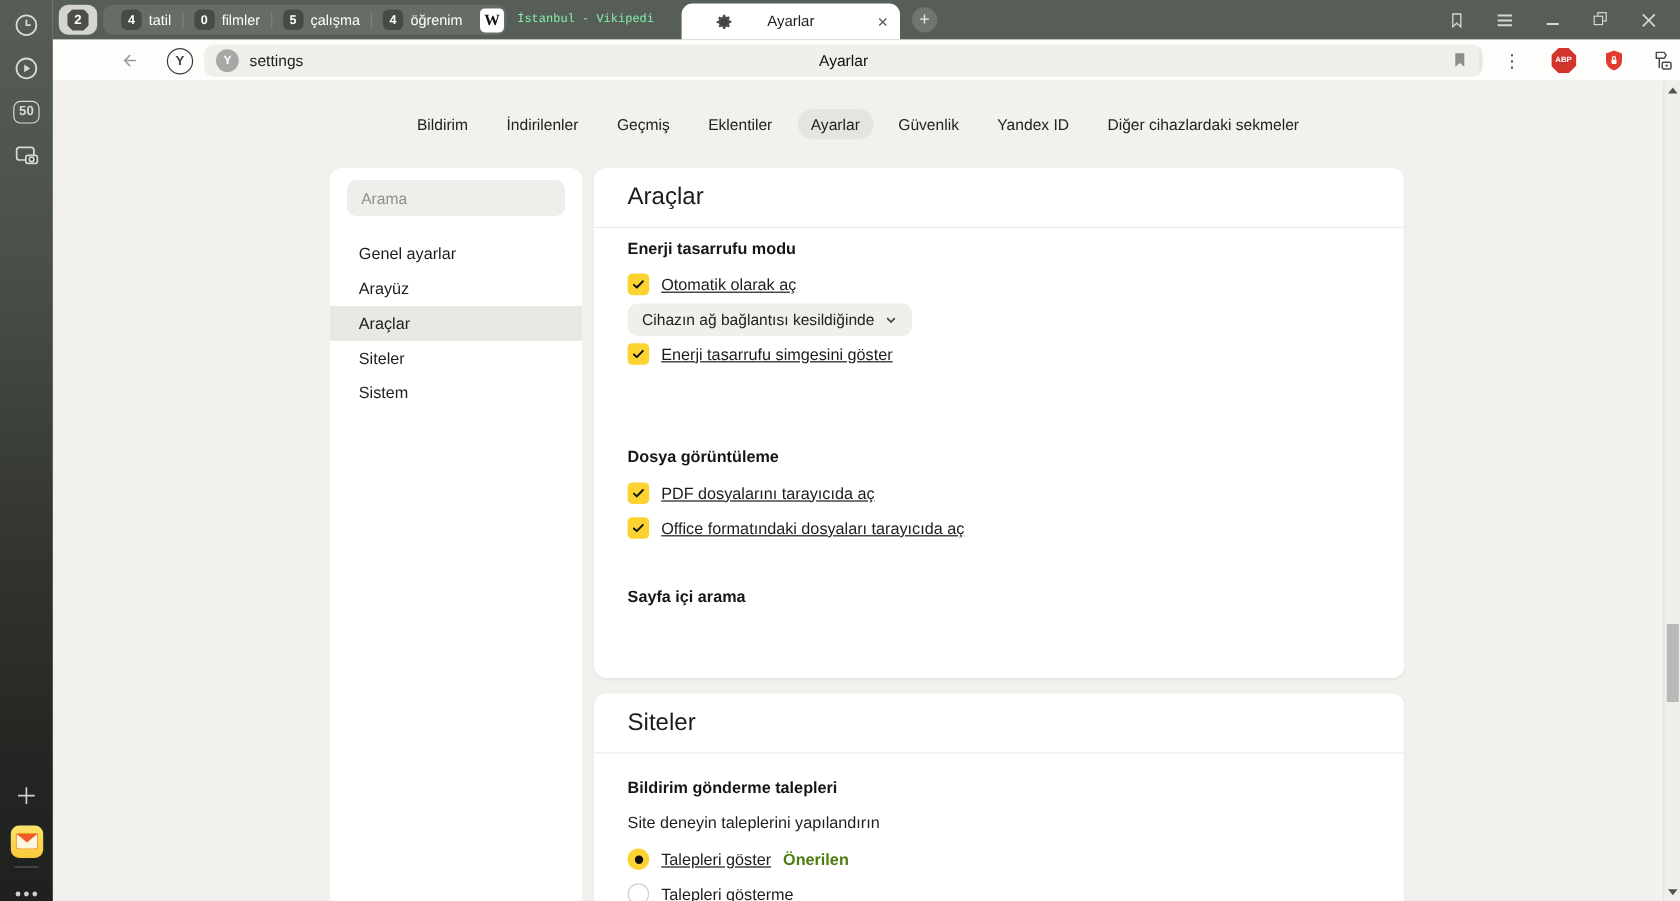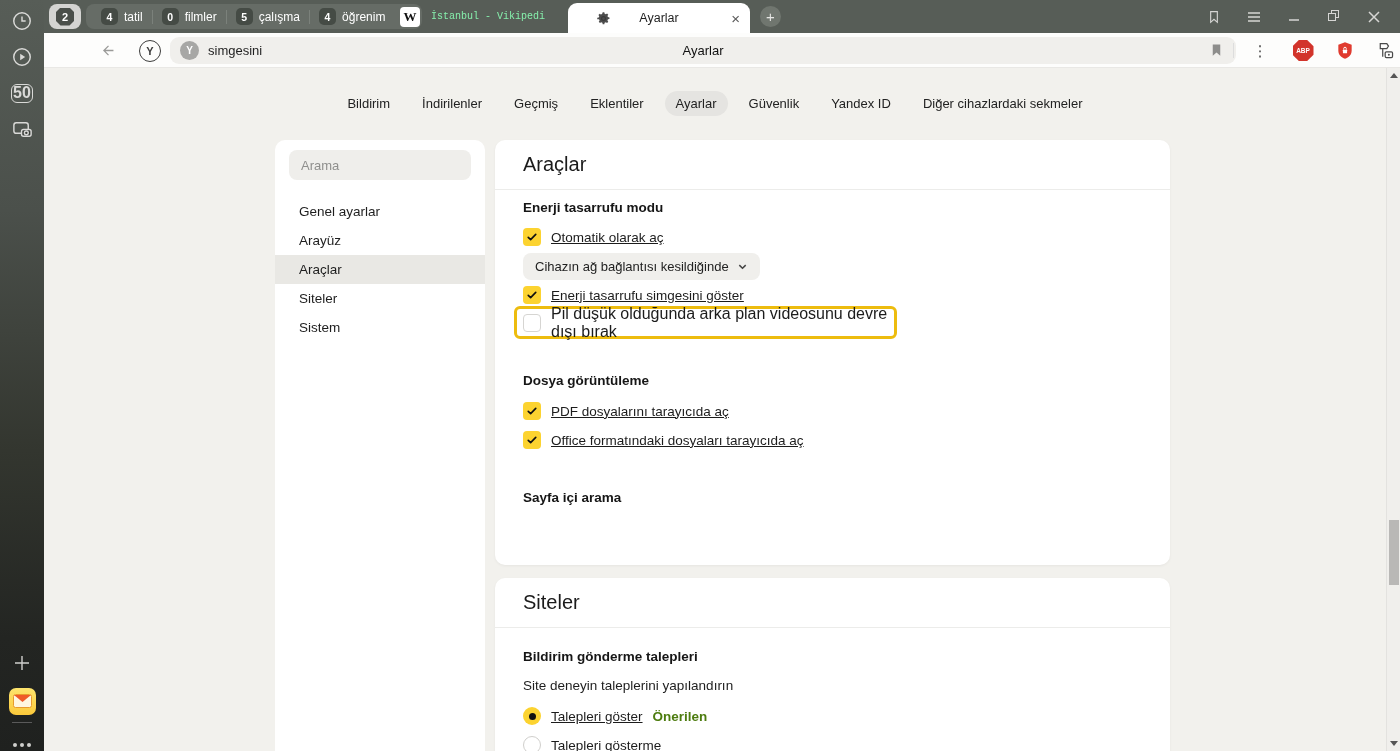--- a/index.html
+++ b/index.html
@@ -4,21 +4,21 @@
 <style>
   * { margin:0; padding:0; box-sizing:border-box; }
   html,body { width:1400px; height:751px; overflow:hidden; }
   body { font-family:"Liberation Sans", sans-serif; color:#1c1c1c; }
   .window { position:relative; width:1400px; height:751px; background:#f2f1ed; overflow:hidden; }
 
   
   .side-strip { position:absolute; left:0; top:0; width:44px; height:751px;
     background:linear-gradient(180deg,#575d57 0%,#4b504b 28%,#33362f 60%,#232522 85%,#1f211f 100%); z-index:5; }
   .side-ic { position:absolute; left:0; width:44px; height:34px; display:flex; align-items:center; justify-content:center; color:#d9d9d7; cursor:pointer; }
-  .badge50 { border:1.6px solid #d9d9d7; border-radius:6px; width:22px; height:19px; font-size:16px; font-weight:bold;
+  .badge50 { border:1.6px solid #d9d9d7; border-radius:6px; width:22px; height:19px; font-size:11px; font-weight:bold;
     display:flex; align-items:center; justify-content:center; color:#d9d9d7; }
   .side-div { position:absolute; left:12px; width:20px; height:1px; background:#5a5a5a; }
   .dots3 { display:flex; gap:3px; }
   .dots3 i { width:4px; height:4px; border-radius:50%; background:#cfcfcd; }
   .mailbox { width:27px; height:27px; border-radius:7px; background:linear-gradient(180deg,#fde46d,#fbc93b); display:flex; align-items:center; justify-content:center; }
 
   
   .tabbar { position:absolute; left:44px; top:0; width:1356px; height:33px; background:#575d57; }
   .grp-active { position:absolute; left:5px; top:4px; width:32px; height:25px; background:#d4d4d2; border-radius:8px;
     display:flex; align-items:center; justify-content:center; cursor:pointer; }
@@ -246,21 +246,21 @@
       <span class="ylogo">Y</span>
     </div>
     <div class="tb-ic" style="left:132px;width:28px">
       <svg width="17" height="17" viewBox="0 0 24 24" fill="none" stroke="#3d3d3d" stroke-width="1.8">
         <path d="M19 12a7 7 0 1 1-2.2-5.1"></path>
           <path d="M17.5 2.5 v5 h-5" stroke-width="1.6"></path>
         </svg>
     </div>
     <div class="urlbar">
       <span class="url-fav">Y</span>
-      <span class="url-text">simgesini</span>
+      <span class="url-text">settings</span>
       <span class="url-title">Ayarlar</span>
       <span class="url-bm">
         <svg width="15" height="16" viewBox="0 0 24 24" fill="#8d8d8b">
             <path d="M6 3 h12 v18 l-6-5 -6 5 Z"></path>
           </svg>
       </span>
     </div>
     <div class="tb-ic" style="left:1206px;width:20px;color:#4a4a4a;font-size:15px">⋮</div>
     <div class="tb-sep"></div>
     <div class="tb-ic" style="left:1248px;width:22px">
@@ -329,24 +329,20 @@
 
       <div class="row" style="top:146px">
         <span class="cb on">
           <svg width="12" height="12" viewBox="0 0 16 16" fill="none" stroke="#111" stroke-width="2.2" stroke-linecap="round" stroke-linejoin="round">
               <path d="M3 8.5 L6.2 11.5 L13 4.5"></path>
             </svg>
         </span>
         <span class="lbl">Enerji tasarrufu simgesini göster</span>
       </div>
 
-      <div class="hl-box" style="top:166px">
-        <span class="cb off"></span>
-        <span class="lbl">Pil düşük olduğunda arka plan videosunu devre dışı bırak</span>
-      </div>
 
       <div class="sec-hd" style="top:233px">Dosya görüntüleme</div>
 
       <div class="row" style="top:262px">
         <span class="cb on">
           <svg width="12" height="12" viewBox="0 0 16 16" fill="none" stroke="#111" stroke-width="2.2" stroke-linecap="round" stroke-linejoin="round">
               <path d="M3 8.5 L6.2 11.5 L13 4.5"></path>
             </svg>
         </span>
         <span class="lbl">PDF dosyalarını tarayıcıda aç</span>

